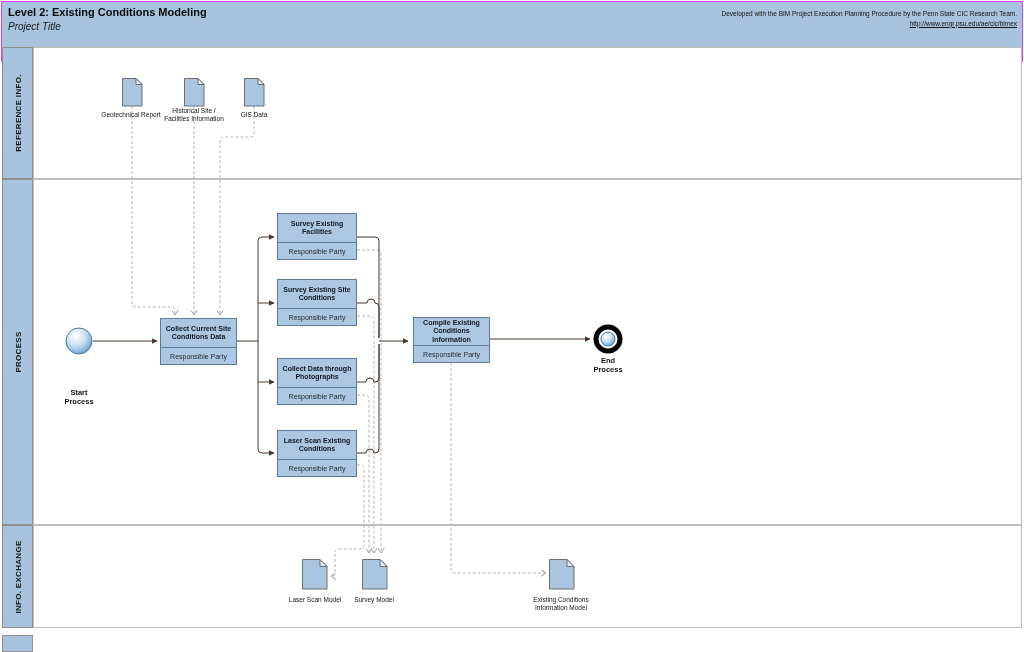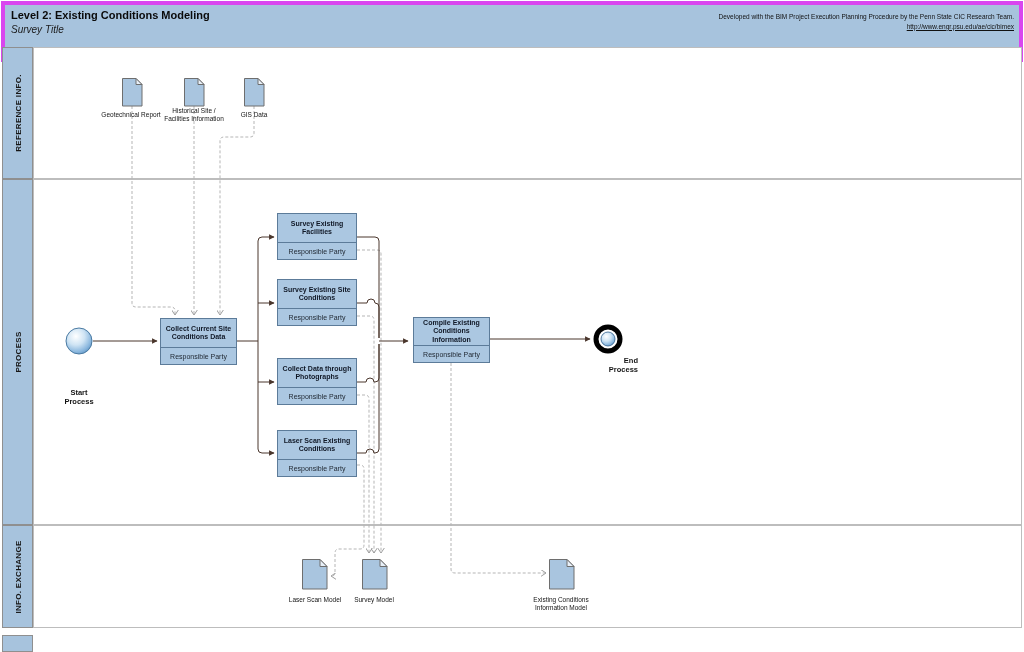--- a/index.html
+++ b/index.html
@@ -4,21 +4,21 @@
 <style>
   :root{
     --lane-fill:#a7c3dd; --box-fill:#abc7e1; --box-border:#5c7b99;
     --doc-fill:#a9c5df; --connector:#4a362c; --dashed:#b5b5b5;
   }
   html,body{margin:0;padding:0;background:#fff;}
   #page{position:relative;width:1024px;height:652px;background:#fff;
         font-family:"Liberation Sans",sans-serif;overflow:hidden;}
   
   #hdr{position:absolute;left:1px;top:1px;width:1022px;height:61px;
-       background:var(--lane-fill);border:4px solid #d946ef;box-sizing:border-box;}
+       background:var(--lane-fill);border:1px solid #d946ef;box-sizing:border-box;}
   #hdr .t{position:absolute;left:6px;top:4px;font-size:11px;font-weight:bold;color:#0a0a0a;}
   #hdr .s{position:absolute;left:6px;top:19px;font-size:10px;font-style:italic;color:#1a1a1a;}
   #hdr .credit{position:absolute;right:5px;top:7px;font-size:6.5px;color:#111;text-align:right;line-height:1.5;}
   #hdr .credit .lnk{text-decoration:underline;color:#111;cursor:pointer;}
   
   .strip{position:absolute;left:2px;width:31px;background:var(--lane-fill);
          border:1px solid #8f8f8f;box-sizing:border-box;}
   .lanebody{position:absolute;left:33px;width:989px;background:#fff;
             border:1px solid #bdbdbd;box-sizing:border-box;}
   .vlabel{position:absolute;left:50%;top:50%;transform:translate(-50%,-50%) rotate(-90deg);
@@ -37,21 +37,21 @@
         align-items:center;justify-content:center;font-size:7px;color:#1e2630;}
   svg{position:absolute;left:0;top:0;pointer-events:none;}
 </style>
 </head>
 <body>
 
 <div id="page">
 
   <div id="hdr">
     <div class="t">Level 2:  Existing Conditions Modeling</div>
-    <div class="s">Survey Title</div>
+    <div class="s">Project Title</div>
     <div class="credit">
       <span>Developed with the BIM Project Execution Planning Procedure by the Penn State CIC Research Team.</span><br>
       <span class="lnk">http://www.engr.psu.edu/ae/cic/bimex</span>
     </div>
   </div>
 
   <div class="strip" style="top:47px;height:132px;">
     <span class="vlabel">REFERENCE INFO.</span>
   </div>
   <div class="strip" style="top:179px;height:346px;">
@@ -148,21 +148,21 @@
     </g>
   </svg>
 
   <div class="lbl" style="left:86px;top:111px;width:90px;">Geotechnical Report</div>
   <div class="lbl" style="left:149px;top:107px;width:90px;">Historical Site /
 Facilities Information</div>
   <div class="lbl" style="left:209px;top:111px;width:90px;">GIS Data</div>
 
   <div class="lbl node" style="left:49px;top:352px;width:60px;margin-top:36px;">Start
 Process</div>
-  <div class="lbl node" style="left:578px;top:356px;width:60px;text-align:right;">End
+  <div class="lbl node" style="left:578px;top:356px;width:60px;">End
 Process</div>
 
   <div class="task" style="left:160px;top:318px;width:77px;height:47px;">
     <div class="title">Collect Current Site
 Conditions Data</div>
     <div class="party">Responsible Party</div>
   </div>
   <div class="task" style="left:277px;top:213px;width:80px;height:47px;">
     <div class="title">Survey Existing
 Facilities</div>

